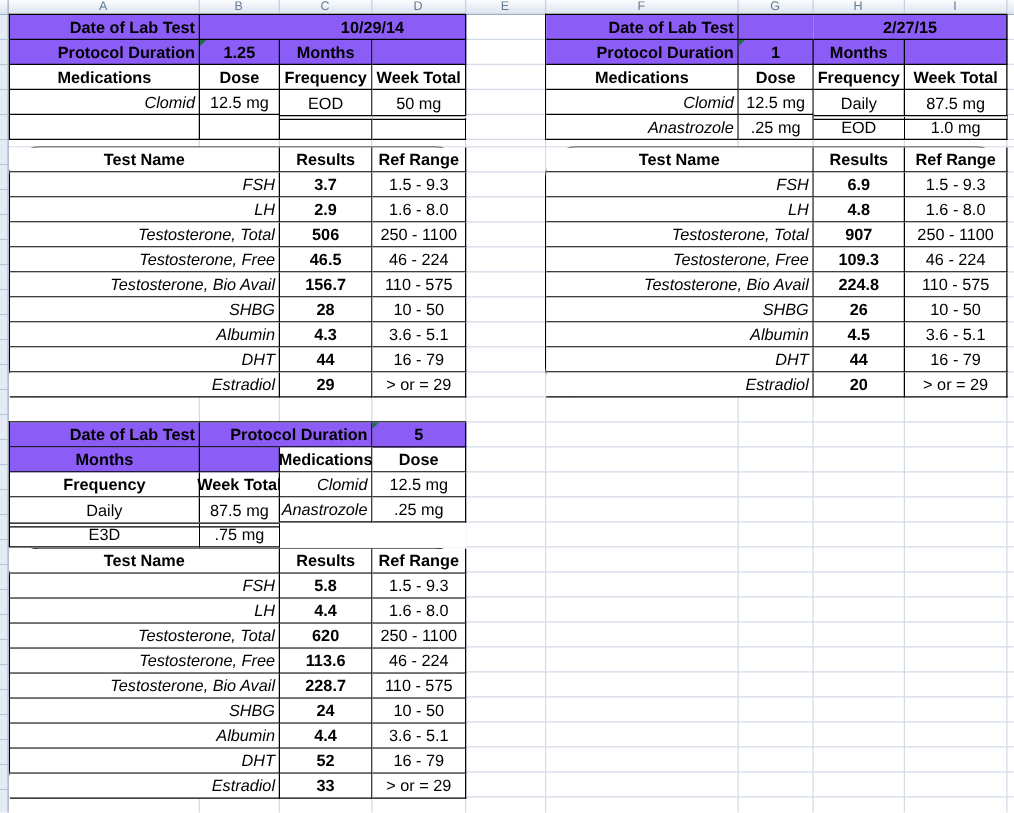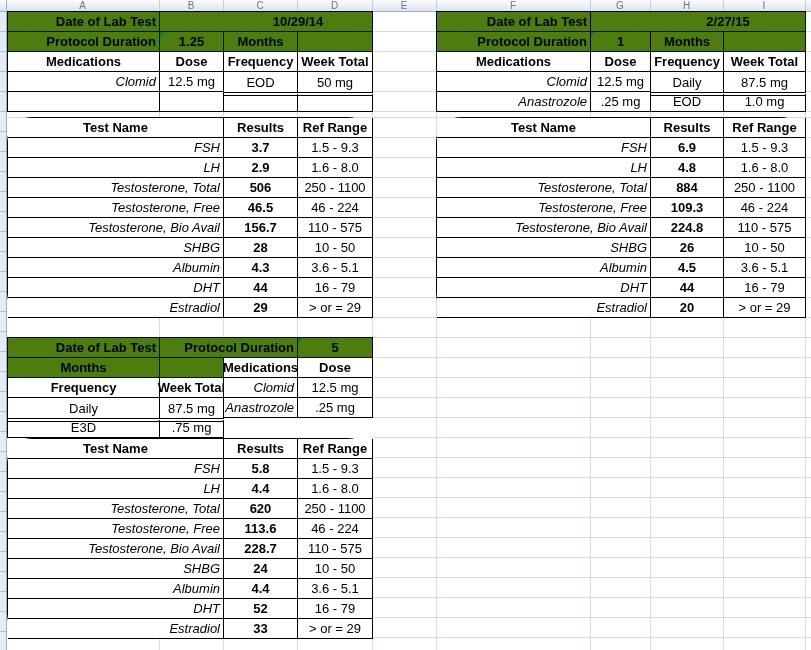--- a/index.html
+++ b/index.html
@@ -25,21 +25,21 @@
   .hline{position:absolute;left:6px;width:805px;height:1px;background:#d3dbe7;z-index:0;}
   
   .xtable{position:absolute;z-index:4;}
   .blk{display:grid;grid-auto-rows:20px;border-top:1px solid #000;border-left:1px solid #000;background:#fff;}
   .grid-top{grid-template-columns:var(--ca) var(--cb) var(--cc) var(--cd);}
   .grid-tests{grid-template-columns:calc(var(--ca) + var(--cb)) var(--cc) var(--cd);border-radius:25px;}
   .gap{margin-top:5px;}
   .cell{box-sizing:border-box;border-right:1px solid #000;border-bottom:1px solid #000;
     display:flex;align-items:flex-end;justify-content:center;
     font-size:13px;line-height:15px;padding:0 1px 2px;background:#fff;color:#000;white-space:nowrap;}
-  .ylw{background:#4d7c0f;}
+  .ylw{background:#8b5cf6;}
   .bold{font-weight:bold;}
   .it{font-style:italic;}
   .rt{justify-content:flex-end;padding-right:3px;}
   .ctr{justify-content:center;}
   .nrb{border-right:none;}
   .nb{border-bottom:none;}
   .dbl{border-top:4px double #000;}
   .span-cd{grid-column:3/5;}
   .rel{position:relative;}
   .flag{position:absolute;top:0;left:0;width:0;height:0;
@@ -195,21 +195,21 @@
     <div class="cell bold ctr">Test Name</div>
     <div class="cell bold ctr">Results</div>
     <div class="cell bold ctr">Ref Range</div>
   <div class="cell it rt">FSH</div>
       <div class="cell bold ctr">6.9</div>
       <div class="cell ctr">1.5 - 9.3</div>
       <div class="cell it rt">LH</div>
       <div class="cell bold ctr">4.8</div>
       <div class="cell ctr">1.6 - 8.0</div>
       <div class="cell it rt">Testosterone, Total</div>
-      <div class="cell bold ctr">884</div>
+      <div class="cell bold ctr">907</div>
       <div class="cell ctr">250 - 1100</div>
       <div class="cell it rt">Testosterone, Free</div>
       <div class="cell bold ctr">109.3</div>
       <div class="cell ctr">46 - 224</div>
       <div class="cell it rt">Testosterone, Bio Avail</div>
       <div class="cell bold ctr">224.8</div>
       <div class="cell ctr">110 - 575</div>
       <div class="cell it rt">SHBG</div>
       <div class="cell bold ctr">26</div>
       <div class="cell ctr">10 - 50</div>

